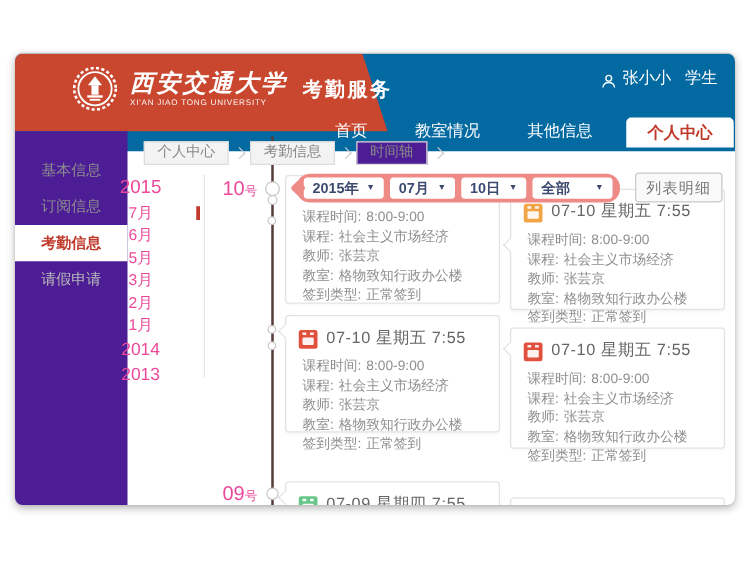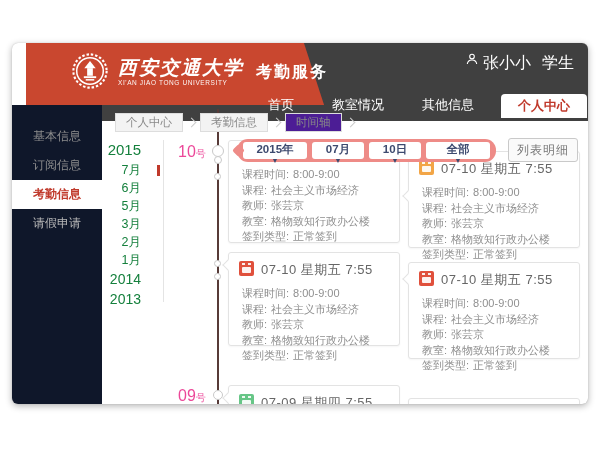--- a/index.html
+++ b/index.html
@@ -4,53 +4,53 @@
 <style>
   * { margin:0; padding:0; box-sizing:border-box; }
   body { font-family:"Liberation Sans", sans-serif; background:#fff; }
   .stage { position:relative; width:600px; height:450px; background:#fff; overflow:hidden; }
 
   .window { position:absolute; left:12px; top:43px; width:576px; height:361px;
             border-radius:6px; overflow:hidden; background:#fff;
             box-shadow:0 2px 7px rgba(0,0,0,.30), 0 0 1px rgba(0,0,0,.25); }
 
   
-  .header { position:absolute; top:0; left:0; right:0; height:78px; background:#404040; overflow:hidden;margin-left:14px; }
+  .header { position:absolute; top:0; left:0; right:0; height:78px; background:#0369a1; overflow:hidden; }
   .header-band { position:absolute; top:0; left:-24px; width:312px; height:62px;
                  background:#c9472f; transform:skewX(18deg); }
   .brand { position:absolute; left:45px; top:9px; display:flex; align-items:center; color:#fff; }
   .brand-logo { width:38px; height:38px; flex:none; }
   .brand-text { margin-left:9px; }
   .uni-cn { font-size:19px; font-weight:bold; font-style:italic; letter-spacing:2px; line-height:22px; }
   .uni-en { font-size:6.5px; letter-spacing:0.6px; opacity:.95; }
   .service-title { font-size:16px; font-weight:bold; margin-left:12px; margin-top:2px; letter-spacing:2px; }
-  .user { position:absolute; top:10px; right:14px; display:flex; align-items:flex-start; gap:5px;
-          color:#fff; font-size:16px; }
+  .user { position:absolute; top:10px; right:14px; display:flex; align-items:flex-end; gap:5px;
+          color:#fff; font-size:13px; }
   .user .role { margin-left:6px; }
   .nav { position:absolute; bottom:3px; right:1px; display:flex; align-items:flex-end; height:26px; }
   .nav-item { color:#fff; font-size:13px; line-height:26px; padding:0 19px; cursor:pointer; }
   .nav-tab { background:#fff; color:#c0392b; font-size:13px; font-weight:bold; line-height:24px;
              height:24px; padding:0 17px; border-radius:4px 4px 0 0; margin-left:8px; cursor:pointer; }
 
   
-  .sidebar { position:absolute; left:0; top:62px; width:90px; bottom:0; background:#0f172a; padding-top:17px; }
+  .sidebar { position:absolute; left:0; top:62px; width:90px; bottom:0; background:#4c1d95; padding-top:17px; }
   .side-item { height:29px; line-height:29px; text-align:center; font-size:12px; color:#8d8d8d; cursor:pointer; }
   .side-item.active { background:#fff; color:#c0392b; font-weight:bold; }
   .side-item.dim { color:#b9b9b9; }
 
   
   .breadcrumb { position:absolute; left:103px; top:70px; display:flex; align-items:center; height:19px;
                 font-size:11.5px; color:#888; z-index:4; }
   .crumb { border:1px solid #ddd; background:#f3f3f3; line-height:17px; padding:0 10px; }
   .crumb.last { background:#4c1d95; }
   .crumb-sep { width:7px; height:7px; border-top:1px solid #ccc; border-right:1px solid #ccc;
                transform:rotate(45deg); margin:0 5px; }
 
   
-  .scale { position:absolute; left:44px; top:95px; width:85px; text-align:right; color:#15803d; }
+  .scale { position:absolute; left:58px; top:95px; width:85px; text-align:center; color:#ec4899; }
   .scale-item { cursor:pointer; }
   .scale-item.y { font-size:15px; line-height:23px; }
   .scale-item.m { font-size:12.5px; line-height:18px; }
   .scale-item.y2 { font-size:14px; line-height:20px; }
   .scale-divider { position:absolute; left:151px; top:97px; width:1px; height:162px; background:#e4e4e4; }
   .month-marker { position:absolute; left:145px; top:122px; width:3px; height:11px; background:#c0392b; }
 
   .tl-line { position:absolute; left:205px; top:66px; bottom:0; width:2px; background:#573b38; }
   .day-label { position:absolute; left:166px; color:#ec4899; white-space:nowrap; }
   .day-label .num { font-size:16px; }
@@ -65,33 +65,33 @@
   .dot-5 { left:202px; top:230px; width:7px; height:7px; }
   .dot-6 { left:201px; top:347px; width:10px; height:10px; }
 
   
   .filter-bar { position:absolute; left:225px; top:96px; height:23px; background:#ee8b87;
                 border-radius:11px; display:flex; align-items:center; padding:0 6px; gap:5px; z-index:6; }
   .filter-bar::before { content:''; position:absolute; left:-3px; top:7px; width:9px; height:9px;
                         background:#ee8b87; transform:rotate(45deg); border-radius:2px; }
   .dd { background:#fff; border-radius:3px; height:17px; display:flex; align-items:center;
         justify-content:space-between; padding:0 7px; font-size:11.5px; font-weight:bold;
-        color:#3d4a6f; cursor:pointer;flex-direction:column; }
+        color:#3d4a6f; cursor:pointer; }
   .dd-year { width:64px; } .dd-month { width:52px; } .dd-day { width:52px; } .dd-scope { width:64px; }
   .dd .arr { font-size:7px; color:#3d4a6f; }
   .list-btn { position:absolute; left:496px; top:95px; width:70px; height:24px; background:#fafafa;
               border:1px solid #c9c9c9; border-radius:3px; font-size:12px; color:#777;
               text-align:center; line-height:22px; letter-spacing:1px; z-index:6; cursor:pointer; }
 
   
   .card { position:absolute; width:172px; background:#fff; border:1px solid #e3e3e3; border-radius:3px;
           box-shadow:0 1px 2px rgba(0,0,0,.04); }
   .tail { position:absolute; left:-5px; width:8px; height:8px; background:#fff;
           border-left:1px solid #e3e3e3; border-bottom:1px solid #e3e3e3; transform:rotate(45deg); }
-  .card-head { display:flex; align-items:flex-start; gap:7px; padding:8px 10px 3px 10px; }
+  .card-head { display:flex; align-items:flex-end; gap:7px; padding:8px 10px 3px 10px; }
   .card-icon { width:15px; height:15px; border-radius:2px; position:relative; flex:none; }
   .card-icon::before { content:''; position:absolute; left:3px; top:2px; width:3px; height:2px;
                        background:#fff; box-shadow:6px 0 #fff; opacity:.9; }
   .card-icon::after { content:''; position:absolute; left:3px; top:6px; right:3px; bottom:3px;
                       background:#fff; opacity:.92; border-radius:1px; }
   .card-title { font-size:13px; color:#666; letter-spacing:.5px; }
   .card-fields { padding:4px 10px 8px 13px; }
   .frow { font-size:11px; color:#8f8f8f; line-height:15.5px; white-space:nowrap; }
   .frow .lbl { margin-right:4px; }
 

